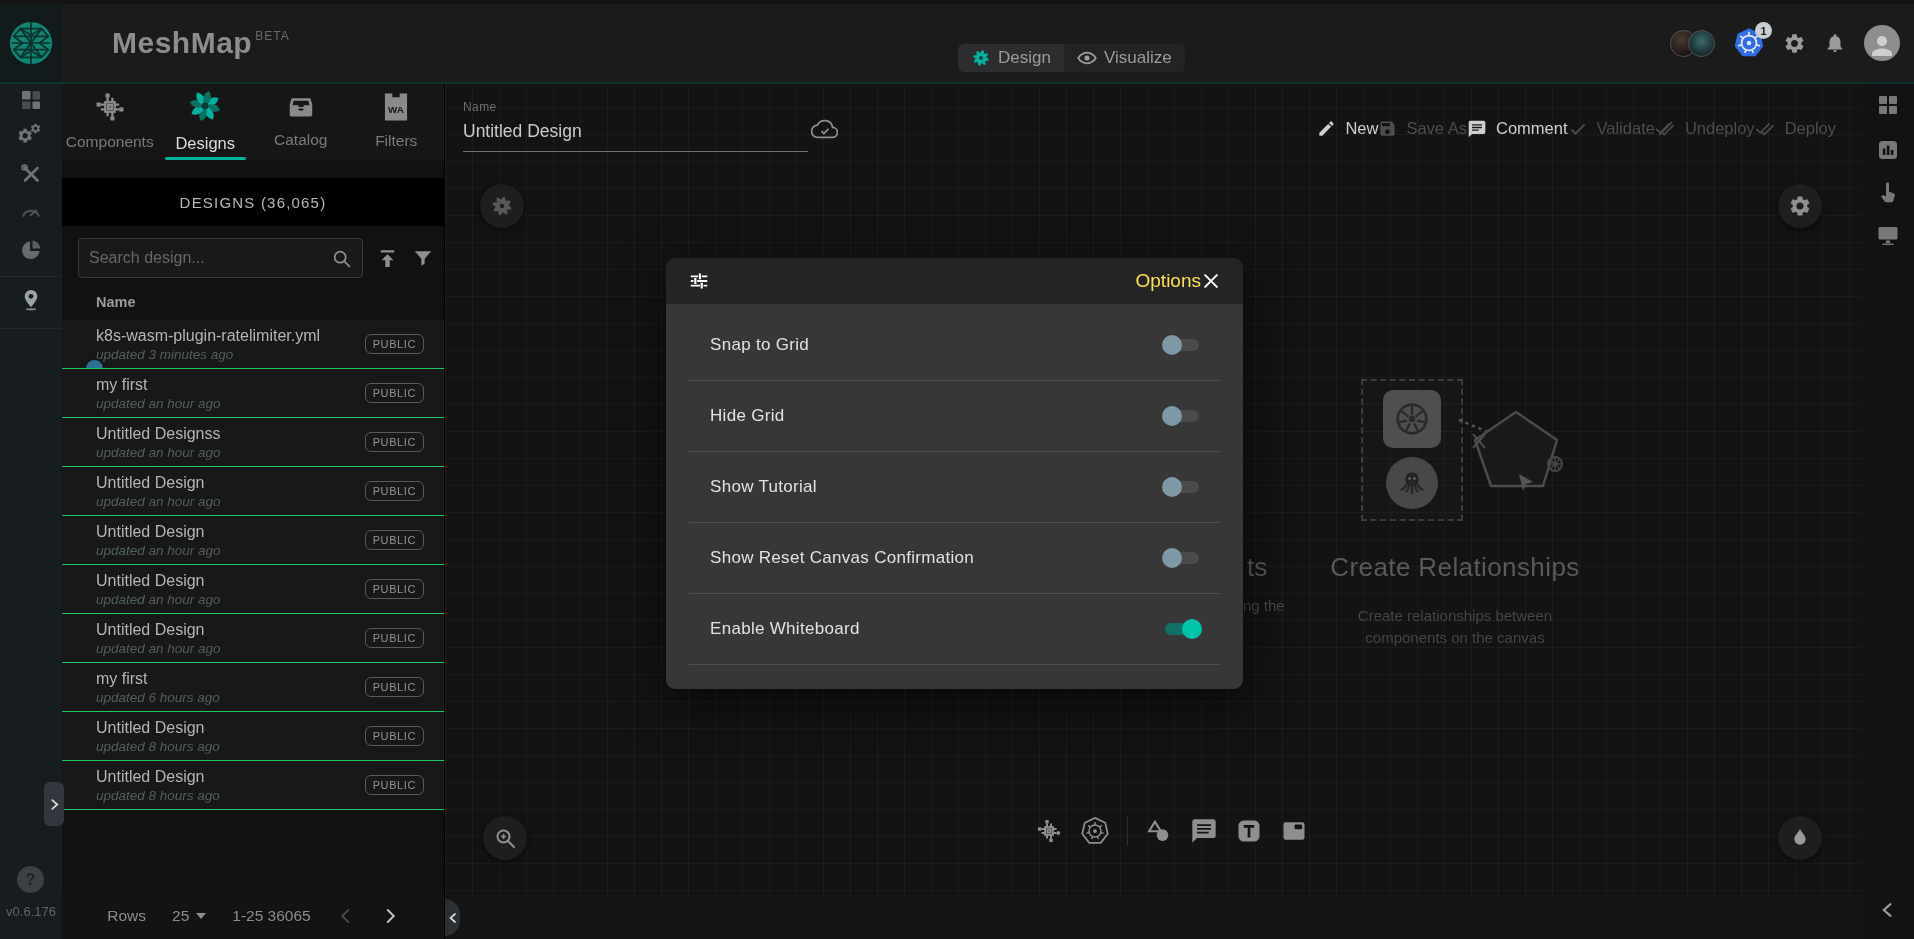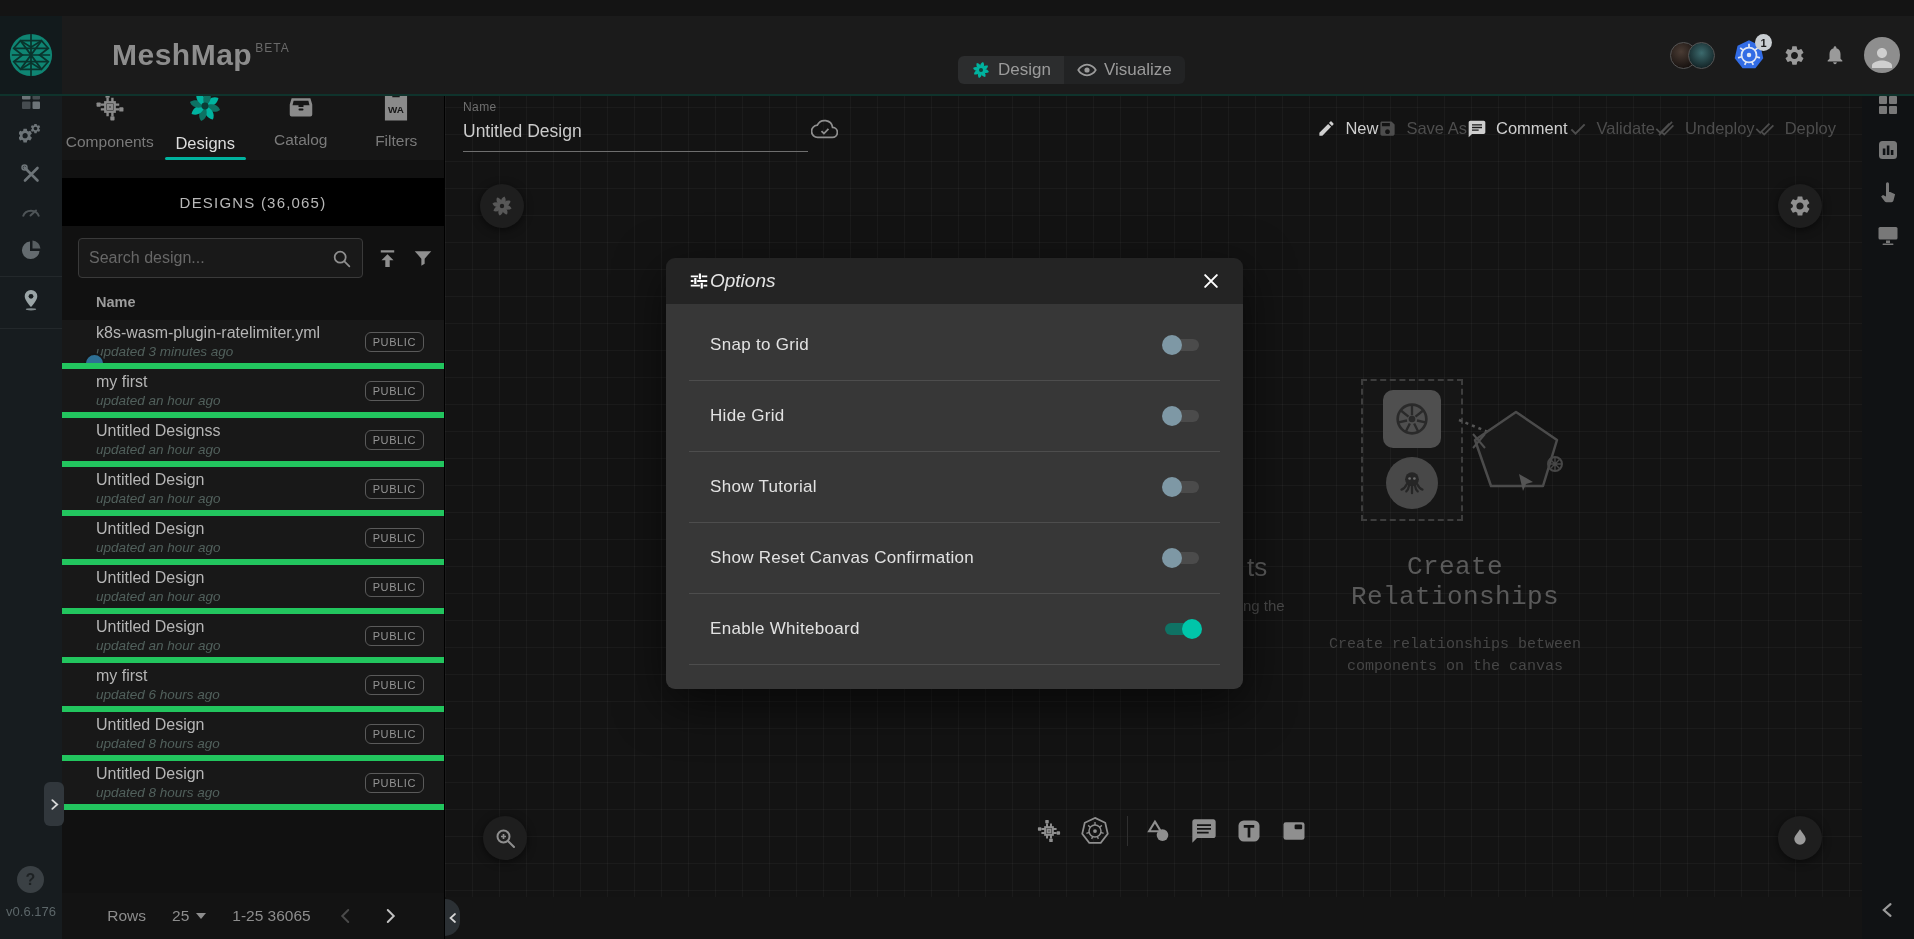--- a/index.html
+++ b/index.html
@@ -5,21 +5,21 @@
   * { box-sizing: border-box; margin: 0; padding: 0; }
   html,body { background:#000; }
   #app {
     position: relative; width: 1914px; height: 939px; overflow: hidden;
     background: #141414; font-family: "Liberation Sans", sans-serif;
     -webkit-font-smoothing: antialiased; color:#ccc;
   }
   svg { display:block; }
 
   
-  .header { position:absolute; left:0; top:16px; right:0; height:80px; background:#1b1b1b;
+  .header { position:absolute; left:0; top:4px; right:0; height:80px; background:#1b1b1b;
             border-bottom:2px solid #0f332c; z-index:40; }
   .logo-box { position:absolute; left:0; top:0; width:62px; height:78px; background:#121a1c;
               display:flex; align-items:center; justify-content:center; }
   .app-title { position:absolute; left:112px; top:22px; font-size:30px; font-weight:700;
                color:#8d8d8d; letter-spacing:.5px; }
   .beta { font-size:12px; font-weight:400; color:#6a6a6a; position:relative; top:-13px; margin-left:3px; letter-spacing:1px;}
   .mode-tabs { position:absolute; left:958px; top:40px; display:flex; border-radius:6px; overflow:hidden; }
   .mode-tab { display:flex; align-items:center; gap:7px; padding:4px 13px; font-size:17px;
               color:#9b9b9b; background:#222324; cursor:pointer; }
   .mode-tab.active { background:#2c2d2e; }
@@ -64,21 +64,21 @@
                  color:#b8b8b8; letter-spacing:1.2px; }
   .search-row { position:absolute; top:158px; left:16px; right:10px; height:40px; display:flex;
                 align-items:center; gap:13px; }
   .search-box { flex:1; height:40px; background:#191919; border:1px solid #3a3a3a; border-radius:4px;
                 display:flex; align-items:center; padding:0 10px; }
   .search-box input { flex:1; background:transparent; border:none; outline:none; color:#bbb;
                       font-size:16px; font-family:"Liberation Sans",sans-serif; }
   .search-box input::placeholder { color:#676767; }
   .col-header { position:absolute; top:214px; left:34px; font-size:14.5px; font-weight:700; color:#9c9c9c; }
   .dlist { position:absolute; top:240px; left:0; right:0; }
-  .drow { height:49px; background:#181818; border-bottom:6px solid #22c55e; display:flex;
+  .drow { height:49px; background:#181818; border-bottom:1px solid #22c55e; display:flex;
           align-items:center; padding:0 20px 0 34px; position:relative; overflow:hidden; cursor:pointer; }
   .drow .meta { display:flex; flex-direction:column; gap:2px; }
   .dname { font-size:16px; color:#b5b5b5; }
   .dupdated { font-size:13.5px; font-style:italic; color:#51605c; }
   .badge { margin-left:auto; border:1px solid #5a5a5a; border-radius:6px; padding:3px 7px;
            font-size:11px; color:#949494; letter-spacing:.6px; }
   .avatar-peek { position:absolute; left:22px; bottom:-11px; width:21px; height:21px; border-radius:50%;
                  background:#2e7095; border:2px solid #161616; }
   .panel-foot { position:absolute; bottom:0; left:0; right:0; height:46px; background:#131313;
                 display:flex; align-items:center; justify-content:center; gap:26px; color:#8d8d8d;
@@ -111,21 +111,21 @@
   
   .dash-box { position:absolute; left:916px; top:299px; width:102px; height:142px;
               border:2px dashed #3d3d3d; background:rgba(255,255,255,.015); display:flex;
               flex-direction:column; align-items:center; padding-top:9px; gap:9px; }
   .k8s-sq { width:58px; height:58px; border-radius:10px; background:#4f4f4f; display:flex;
             align-items:center; justify-content:center; color:#2a2a2a; }
   .octo-cir { width:52px; height:52px; border-radius:50%; background:#484848; display:flex;
               align-items:center; justify-content:center; }
   .conn { position:absolute; left:1012px; top:332px; }
   .penta { position:absolute; left:1022px; top:324px; }
-  .es-text { position:absolute; left:880px; top:472px; width:260px; text-align:center;font-family:Liberation Mono, monospace; }
+  .es-text { position:absolute; left:880px; top:472px; width:260px; text-align:center; }
   .es-title { font-size:26px; color:#5a5a5a; letter-spacing:.4px; }
   .es-body { margin-top:22px; font-size:15px; line-height:22px; color:#464646; }
   .frag1 { position:absolute; left:802px; top:472px; font-size:26px; color:#5a5a5a; }
   .frag2 { position:absolute; left:798px; top:517px; font-size:15px; color:#484848; }
 
   
   .footer { position:absolute; left:445px; right:52px; bottom:0; height:42px; background:#1b1b1b;
             display:flex; align-items:center; justify-content:center; gap:8px; color:#707070;
             font-size:15.5px; z-index:5; }
   .footer-bump { position:absolute; left:445px; top:899px; width:15px; height:37px; background:#2b3034;
@@ -134,21 +134,21 @@
 
   
   .rrail { position:absolute; right:0; top:80px; bottom:0; width:52px; background:#101214; z-index:10; }
   .rr-ic { position:absolute; left:14px; width:24px; height:24px; color:#787878; cursor:pointer; }
   .rr-chev { position:absolute; left:16px; top:820px; color:#9a9a9a; cursor:pointer; }
 
   
   .modal { position:absolute; left:666px; top:258px; width:577px; border-radius:9px; overflow:hidden;
            box-shadow:0 14px 50px rgba(0,0,0,.6); z-index:100; }
   .modal-header { height:46px; background:#242424; display:flex; align-items:center; padding:0 22px; }
-  .modal-title { flex:1; text-align:left; font-size:19px; color:#e5e5e5;font-style:italic; }
+  .modal-title { flex:1; text-align:right; font-size:19px; color:#fde047; }
   .modal-close { color:#fff; cursor:pointer; }
   .modal-body { background:#373737; padding:6px 0 24px; }
   .opt-row { margin:0 23px; height:71px; display:flex; align-items:center; justify-content:space-between;
              padding:0 18px 0 21px; border-bottom:1px solid #4d4d4d; }
   .opt-label { font-size:17px; font-weight:300; color:#e2e2e2; letter-spacing:.3px; }
   .switch { position:relative; width:40px; height:20px; cursor:pointer; flex:0 0 auto; }
   .switch .track { position:absolute; left:3px; top:4px; width:34px; height:12px; border-radius:7px;
                    background:#4b4b4b; }
   .switch .knob { position:absolute; left:0; top:0; width:20px; height:20px; border-radius:50%;
                   background:#7e98a5; }

